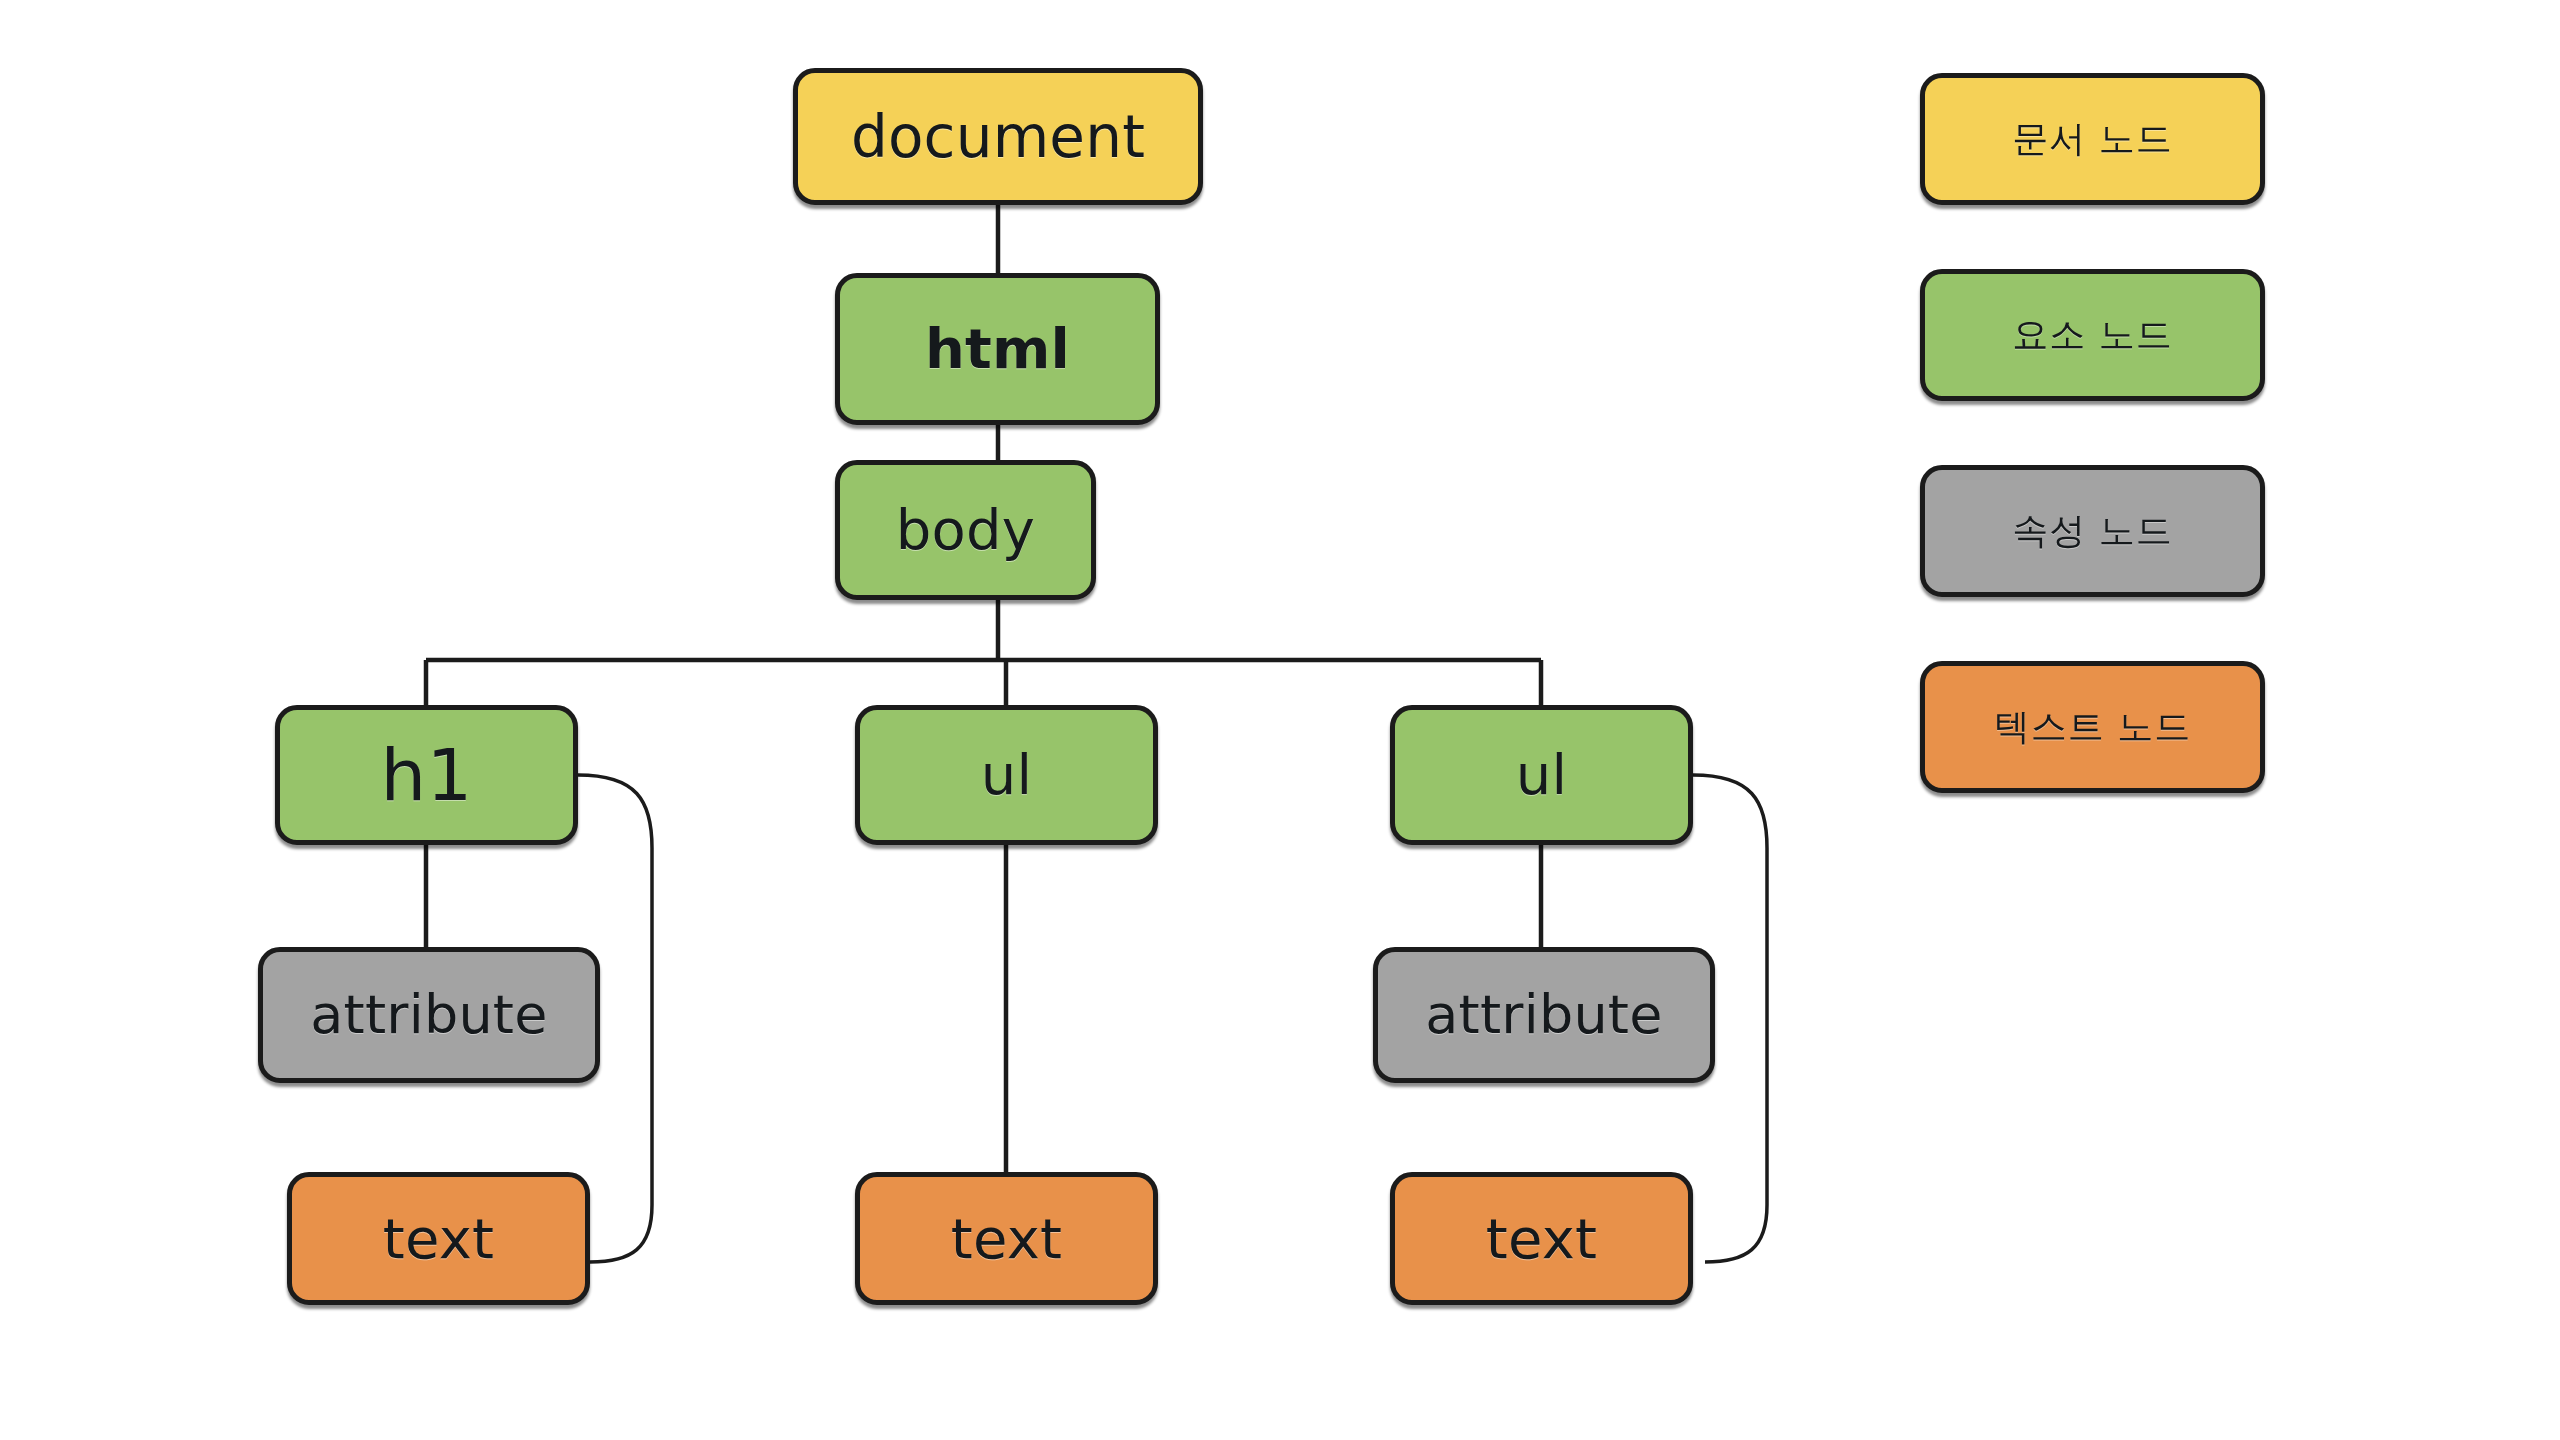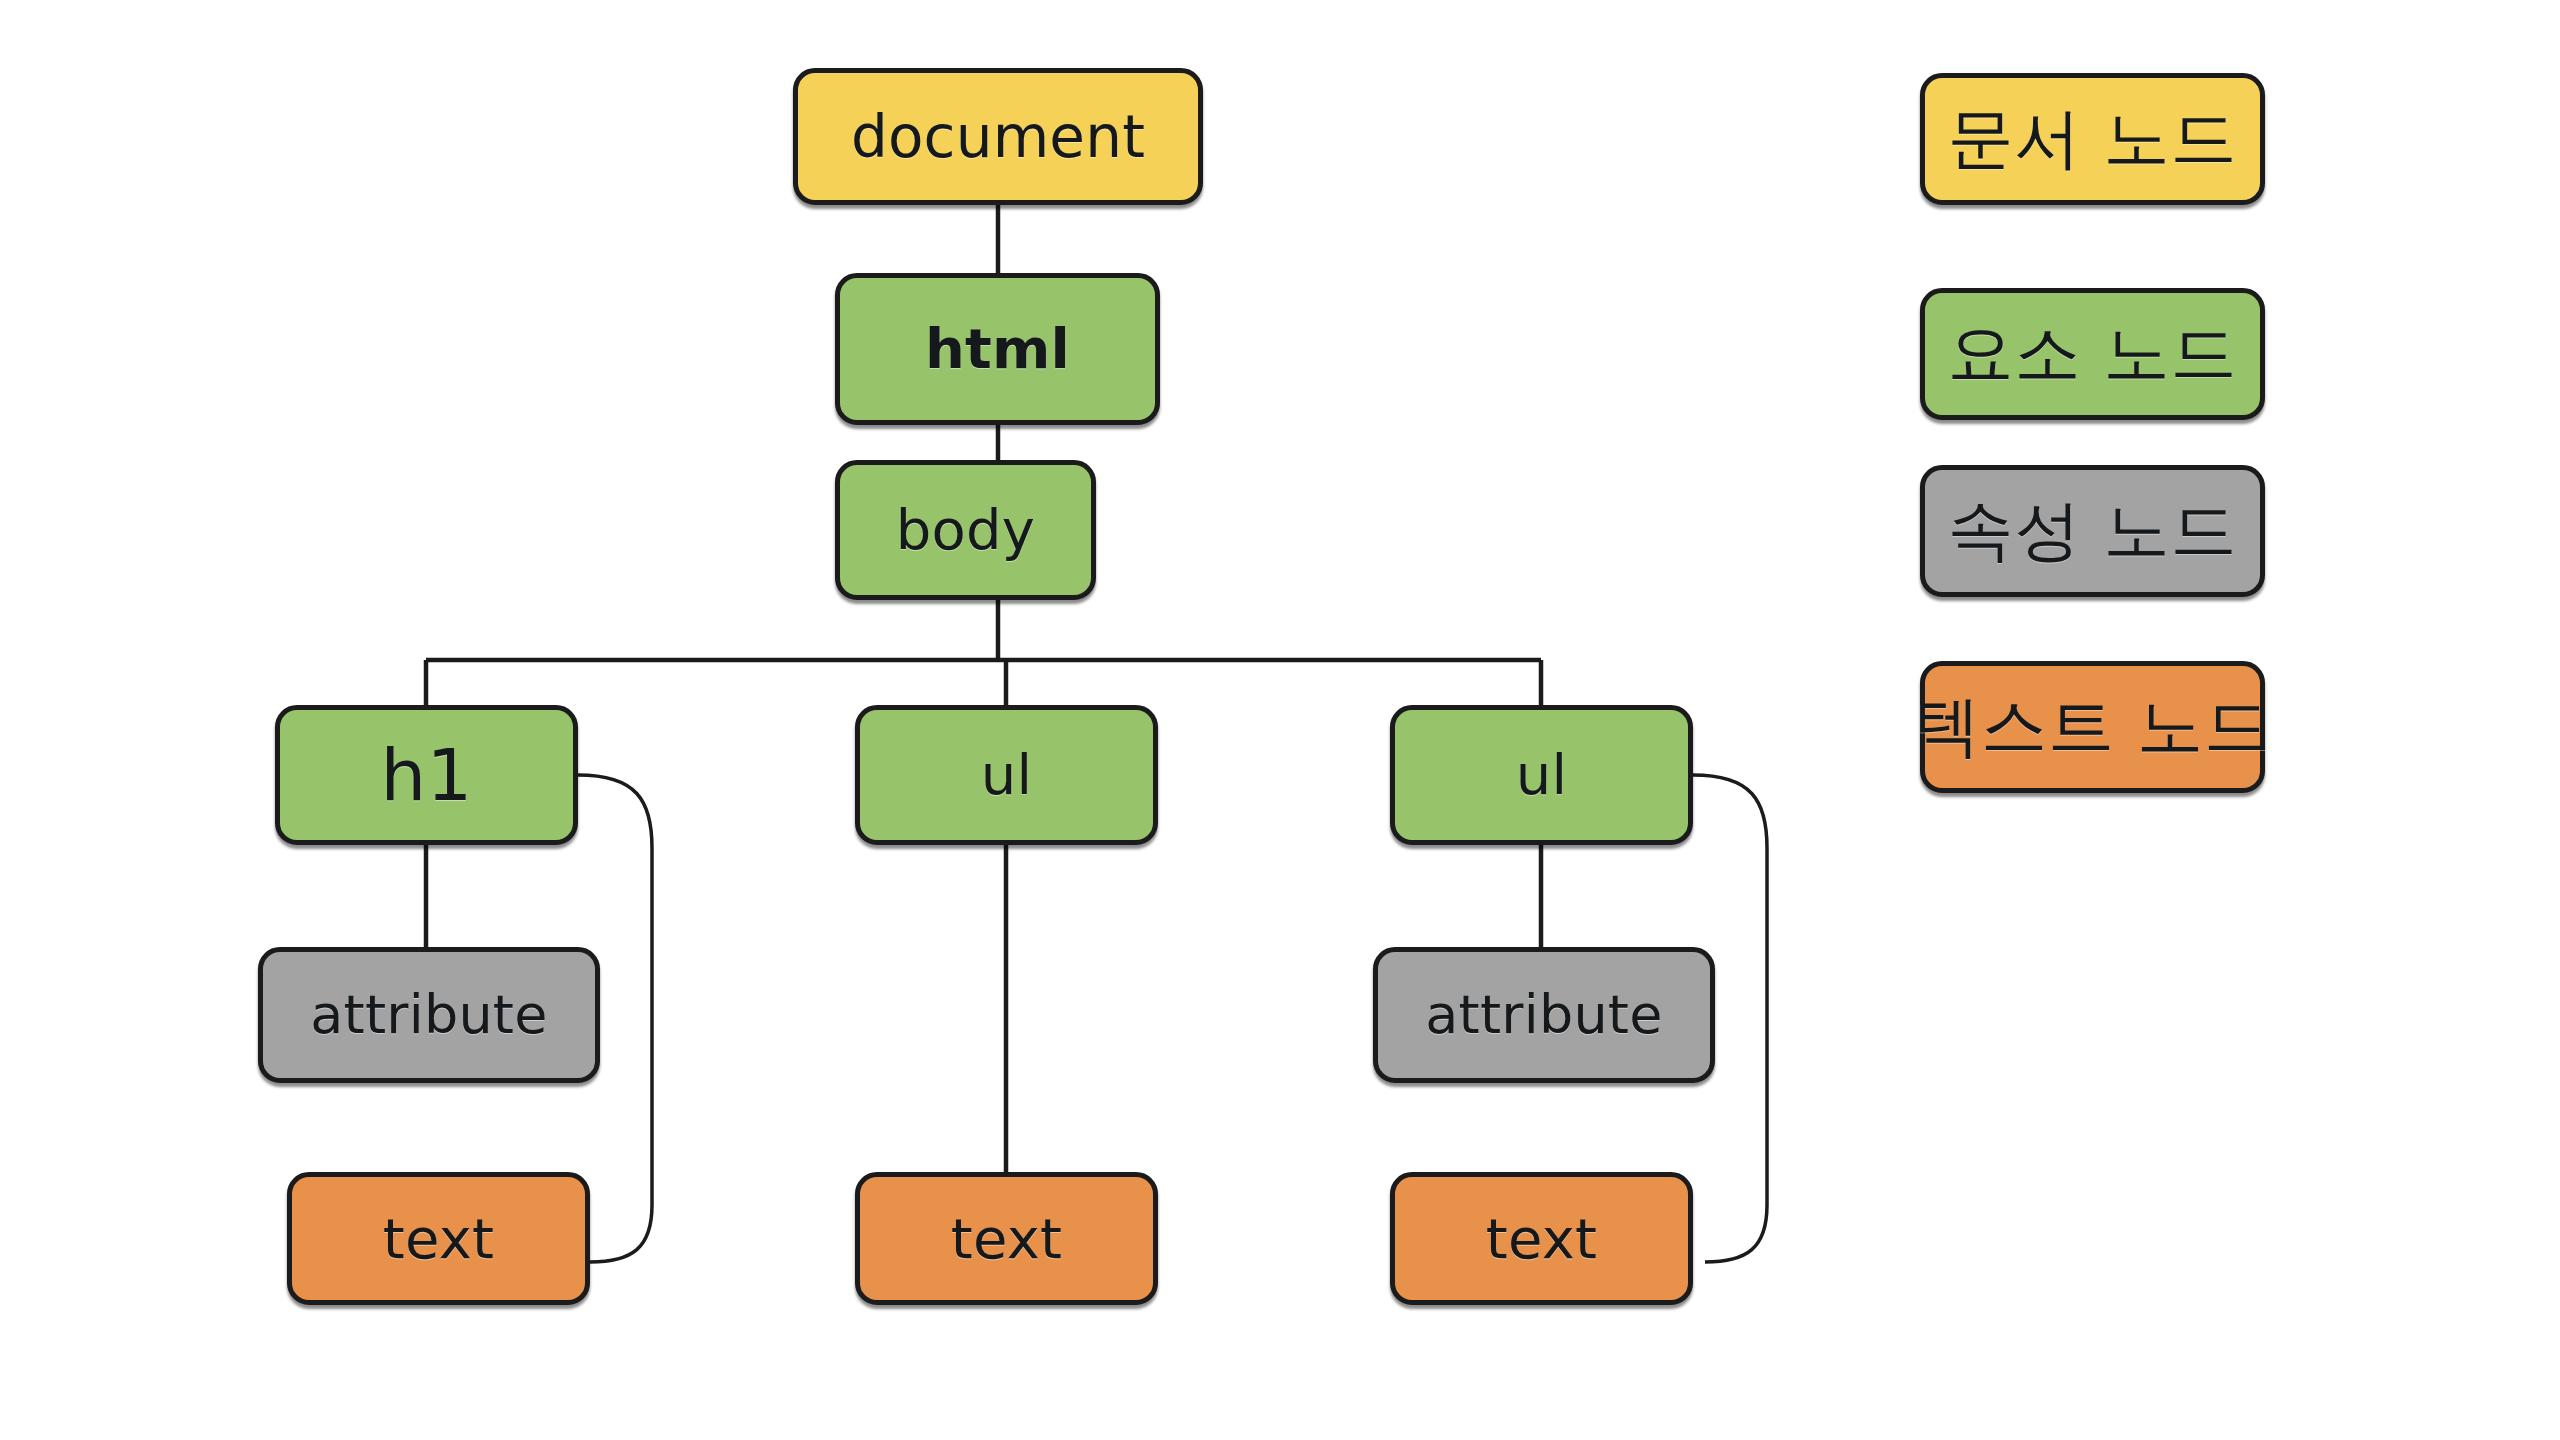--- a/index.html
+++ b/index.html
@@ -88,29 +88,29 @@
     position: absolute;
     left: 0;
     box-sizing: border-box;
     width: 345px;
     height: 132px;
     border: 5px solid #1b1b1b;
     border-radius: 22px;
     display: flex;
     align-items: center;
     justify-content: center;
-    font-size: 66px;
+    font-size: 36px;
     color: #15191c;
     letter-spacing: 1px;
     box-shadow: 0 4px 3px rgba(0,0,0,.45);
     text-shadow: 0 1px 0 rgba(255,255,255,.4);
   }
   .legend-item span { display: block; line-height: 1; white-space: nowrap; }
   .leg-0 { top: 0px;   }
-  .leg-1 { top: 196px; margin-top: 19px; }
+  .leg-1 { top: 196px; }
   .leg-2 { top: 392px; }
   .leg-3 { top: 588px; }
 </style>
 </head>
 <body>
 
 <div id="stage">
 
   <svg id="edges" viewBox="0 0 2560 1440" width="2560" height="1440">
     <g fill="none" stroke="#1b1b1b" stroke-width="4.5" stroke-linecap="butt">

